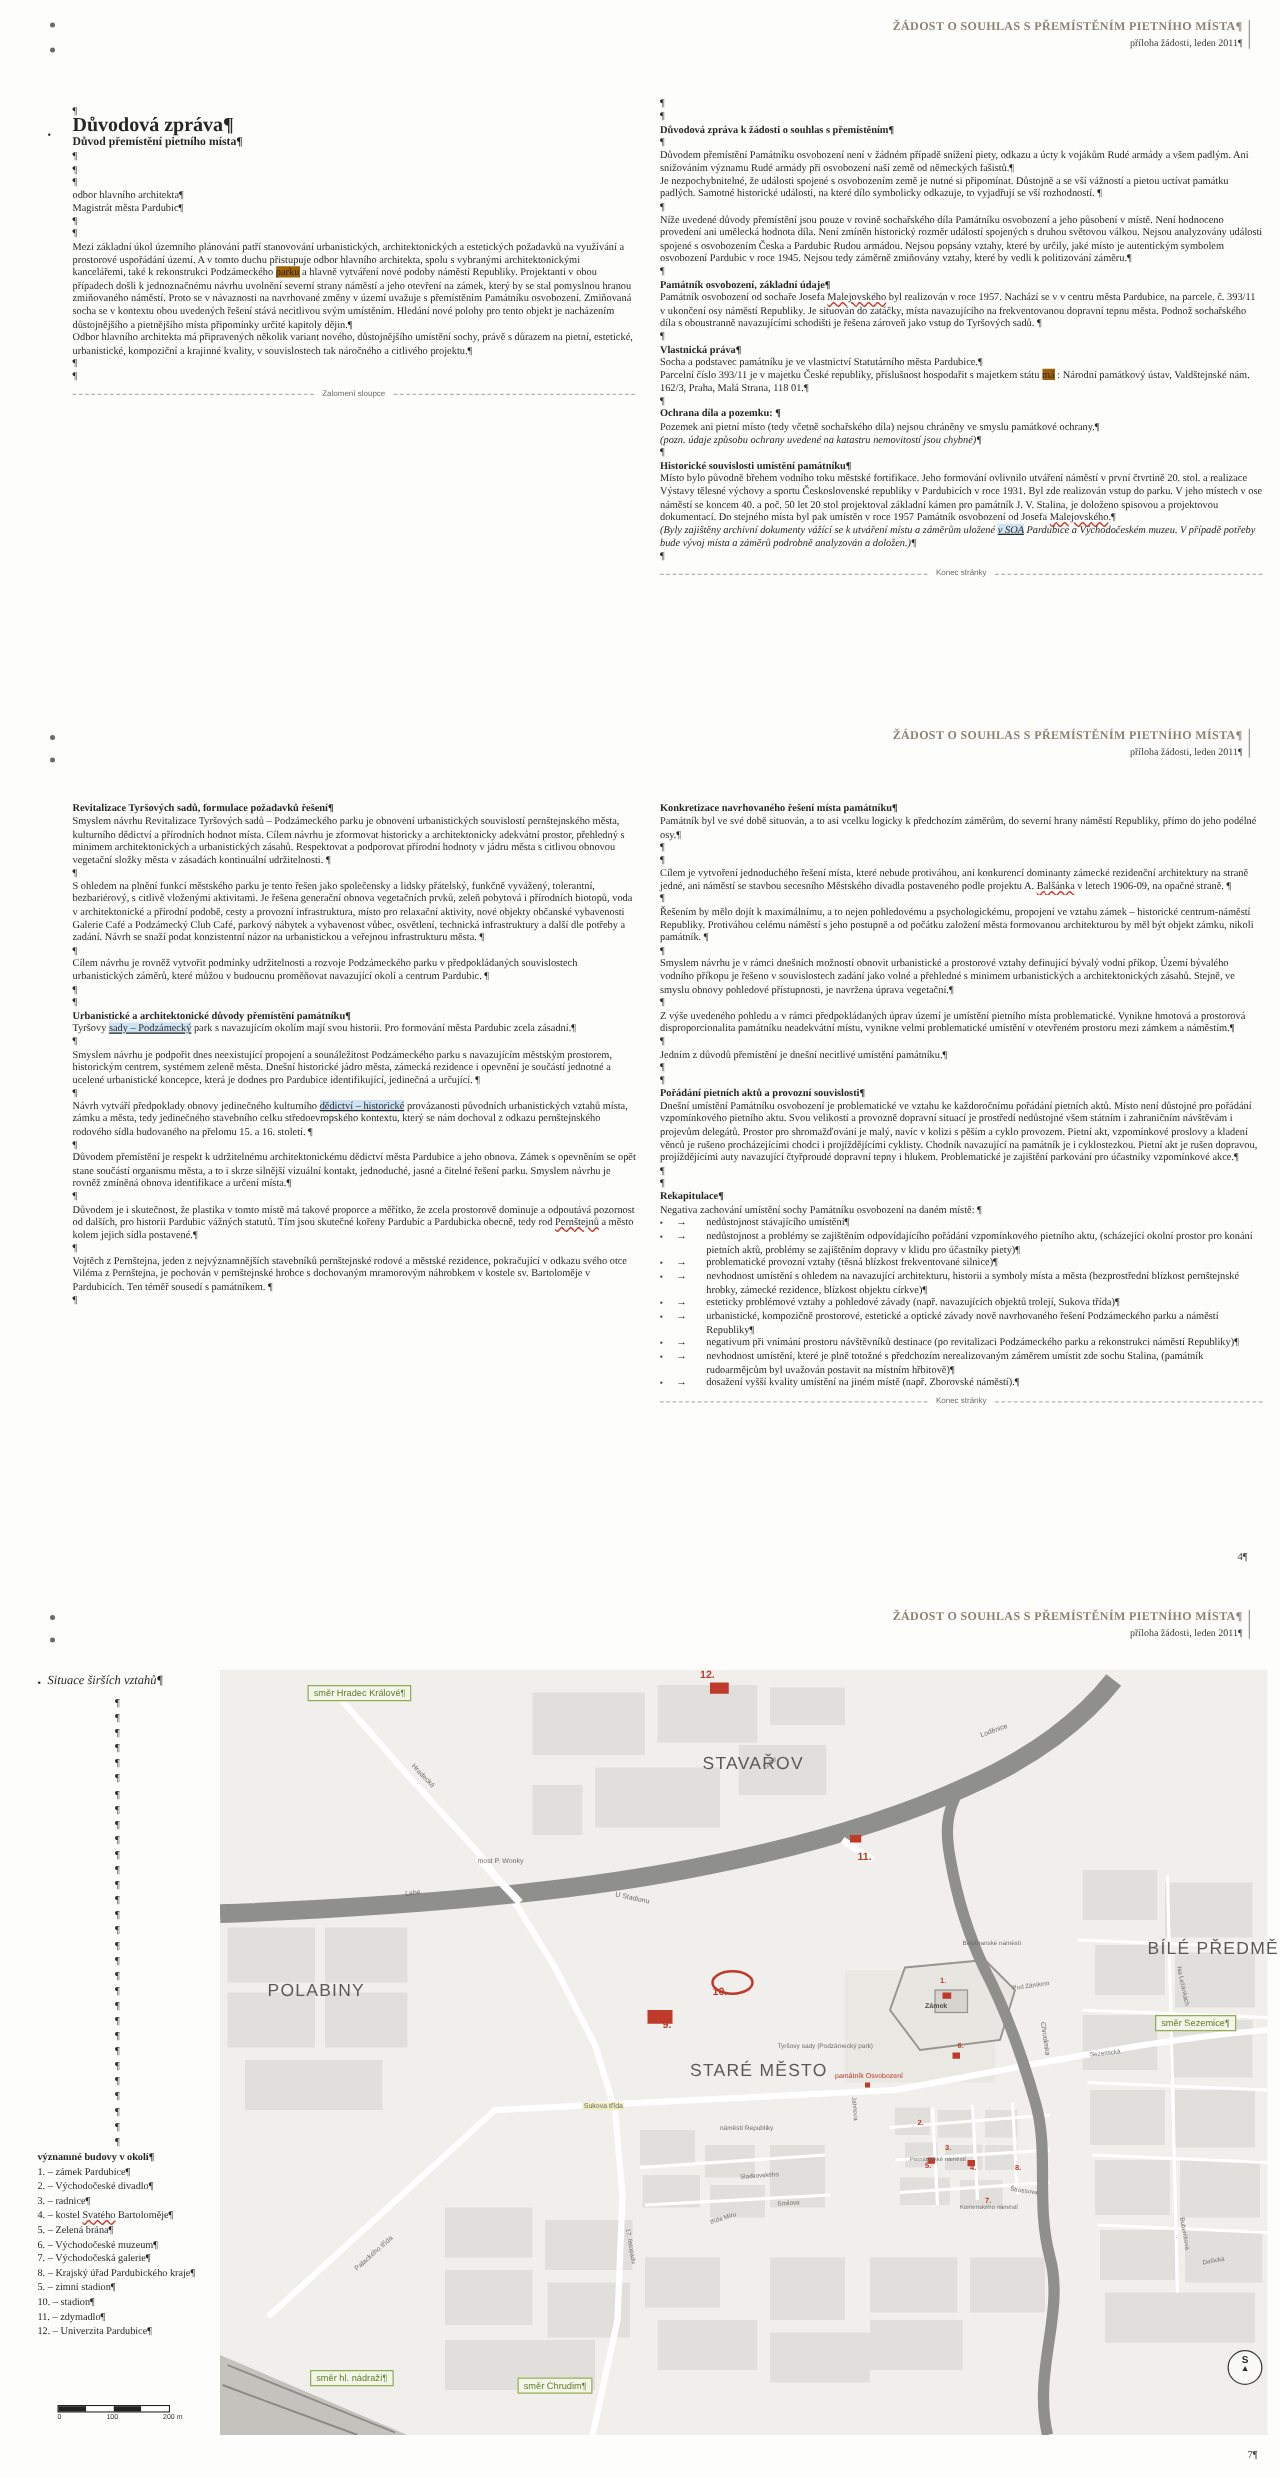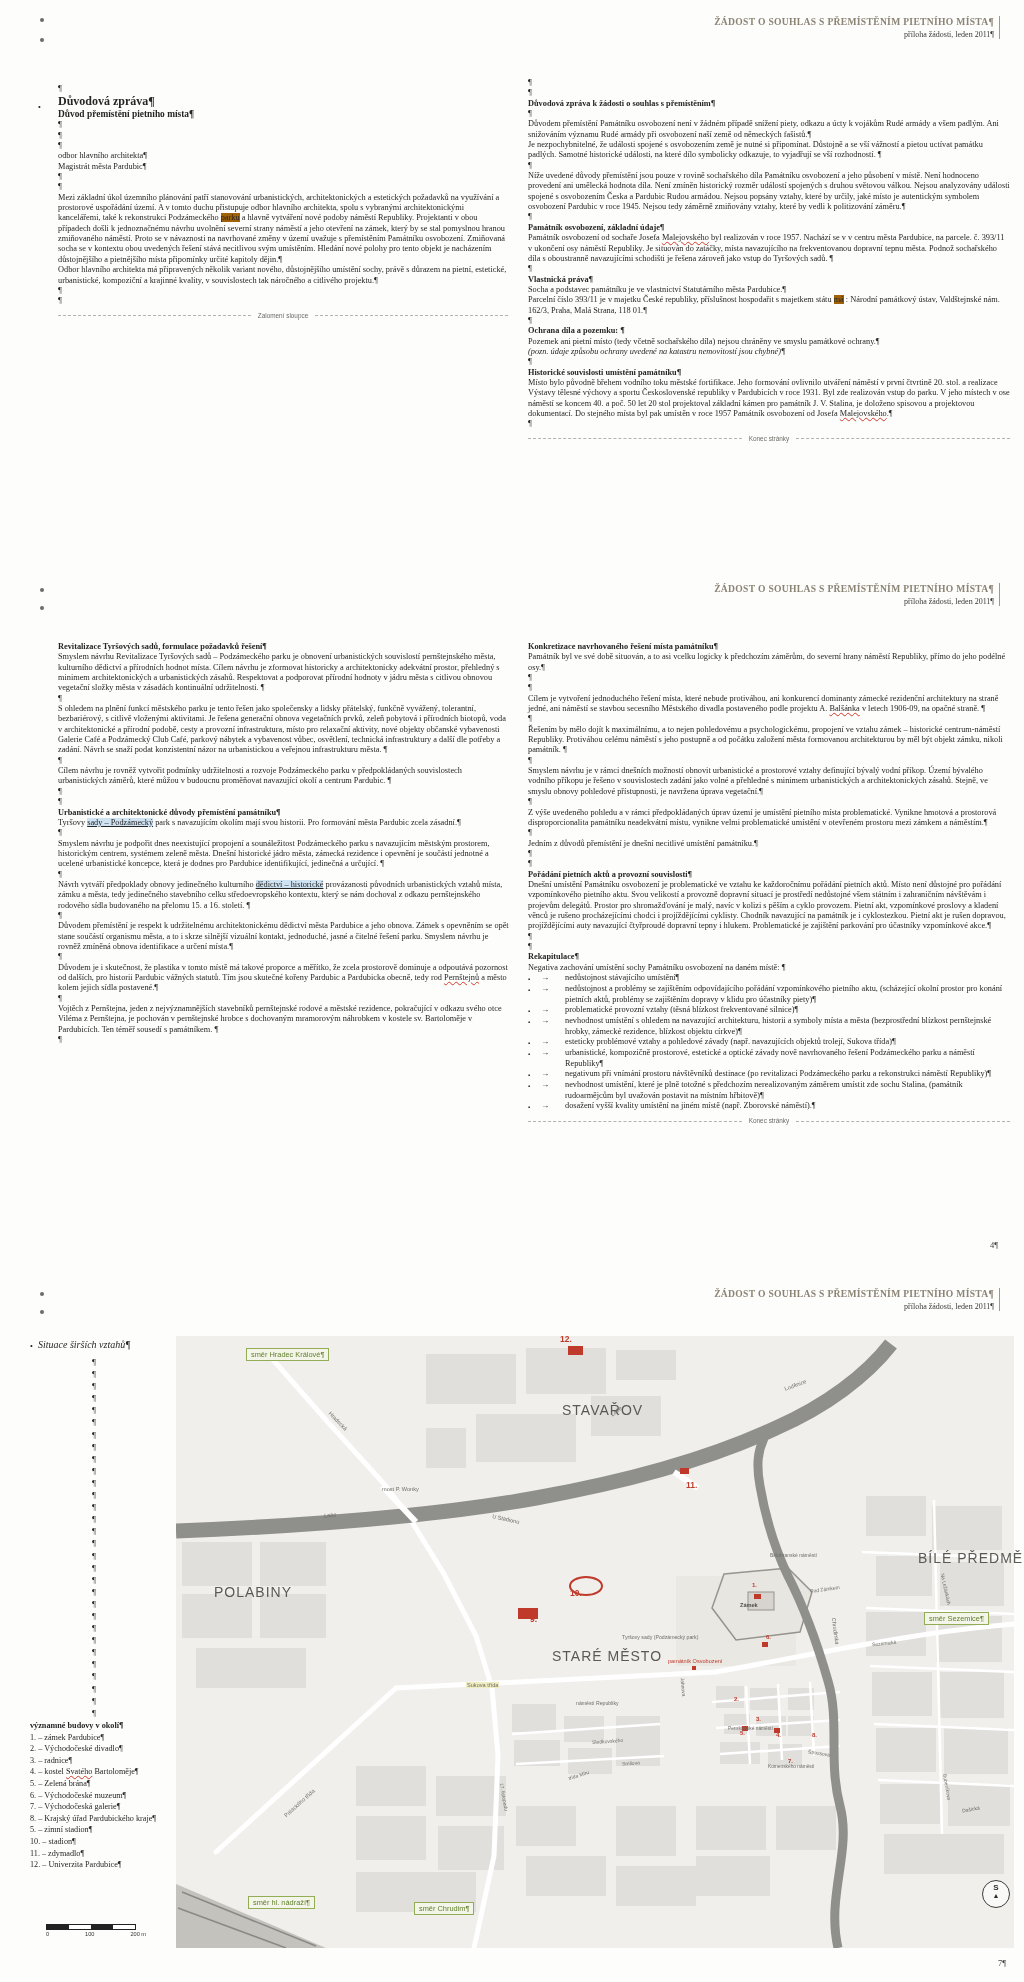--- a/index.html
+++ b/index.html
@@ -8,21 +8,21 @@
   
   .hdr{position:absolute;right:24px;text-align:right;border-right:1px solid #9a9a94;padding-right:5px;}
   .hdr .t{font-weight:bold;font-size:9.6px;letter-spacing:.3px;color:#8b8374;}
   .hdr .s{font-size:8px;color:#3a3a36;margin-top:3px;}
   .bdot{position:absolute;width:4px;height:4px;border-radius:50%;background:#6b6b66;}
   .bull{position:absolute;font-size:8px;color:#222;}
   
   .col{position:absolute;font-size:8.3px;line-height:10.35px;}
   .col p{margin:0;}
   .pl{min-height:10.35px;}
-  .h1{font-size:12px;font-weight:bold;line-height:14px;margin:1px 0 7px;}
+  .h1{font-size:16px;font-weight:bold;line-height:14px;margin:1px 0 7px;}
   .h2{font-size:9.4px;font-weight:bold;line-height:12px;margin:0 0 2px;}
   .bh{font-weight:bold;}
   .it{font-style:italic;}
   .hlb{background:#a16207;}
   .hlbu{background:#cfe3f3;text-decoration:underline;}
   .sqr{text-decoration:underline;text-decoration-style:wavy;text-decoration-color:#cf3b2c;text-decoration-thickness:1px;text-underline-offset:1px;}
   .brk{display:flex;align-items:center;margin:4px 0 2px;}
   .brk:before,.brk:after{content:"";flex:1;border-top:1px dashed #b3b3ae;}
   .brk span{padding:0 7px;font-family:"Liberation Sans",sans-serif;font-size:6.4px;color:#6c6c66;white-space:nowrap;}
   .li{display:flex;}
@@ -104,20 +104,21 @@
   <p class="bh">Vlastnická práva¶</p>
   <p>Socha a podstavec památníku je ve vlastnictví Statutárního města Pardubice.¶</p>
   <p><span>Parcelní číslo 393/11 je v majetku České republiky, příslušnost hospodařit s majetkem státu </span><span class="hlb">má</span><span> : Národní památkový ústav, Valdštejnské nám. 162/3, Praha, Malá Strana, 118 01.¶</span></p>
   <p class="pl">¶</p>
   <p class="bh">Ochrana díla a pozemku: ¶</p>
   <p>Pozemek ani pietní místo (tedy včetně sochařského díla) nejsou chráněny ve smyslu památkové ochrany.¶</p>
   <p class="it">(pozn. údaje způsobu ochrany uvedené na katastru nemovitostí jsou chybné)¶</p>
   <p class="pl">¶</p>
   <p class="bh">Historické souvislosti umístění památníku¶</p>
   <p><span>Místo bylo původně břehem vodního toku městské fortifikace. Jeho formování ovlivnilo utváření náměstí v první čtvrtině 20. stol. a realizace Výstavy tělesné výchovy a sportu Československé republiky v Pardubicích v roce 1931. Byl zde realizován vstup do parku. V jeho místech v ose náměstí se koncem 40. a poč. 50 let 20 stol projektoval základní kámen pro památník J. V. Stalina, je doloženo spisovou a projektovou dokumentací. Do stejného místa byl pak umístěn v roce 1957 Památník osvobození od Josefa </span><span class="sqr">Malejovského</span><span>.¶</span></p>
+  <p class="it"><span>(Byly zajištěny archivní dokumenty vážící se k utváření místu a záměrům uložené </span><span class="hlbu">v SOA</span><span> Pardubice a Východočeském muzeu. V případě potřeby bude vývoj místa a záměrů podrobně analyzován a doložen.)¶</span></p>
   <p class="pl">¶</p>
   <div class="brk">
       <span>Konec stránky</span>
     </div>
 </div>
 
 <div class="bdot" style="left:40px;top:588px"></div>
 <div class="bdot" style="left:40px;top:606px"></div>
 <div class="hdr" style="top:583px">
   <div class="t">ŽÁDOST O SOUHLAS S PŘEMÍSTĚNÍM PIETNÍHO MÍSTA¶</div>

